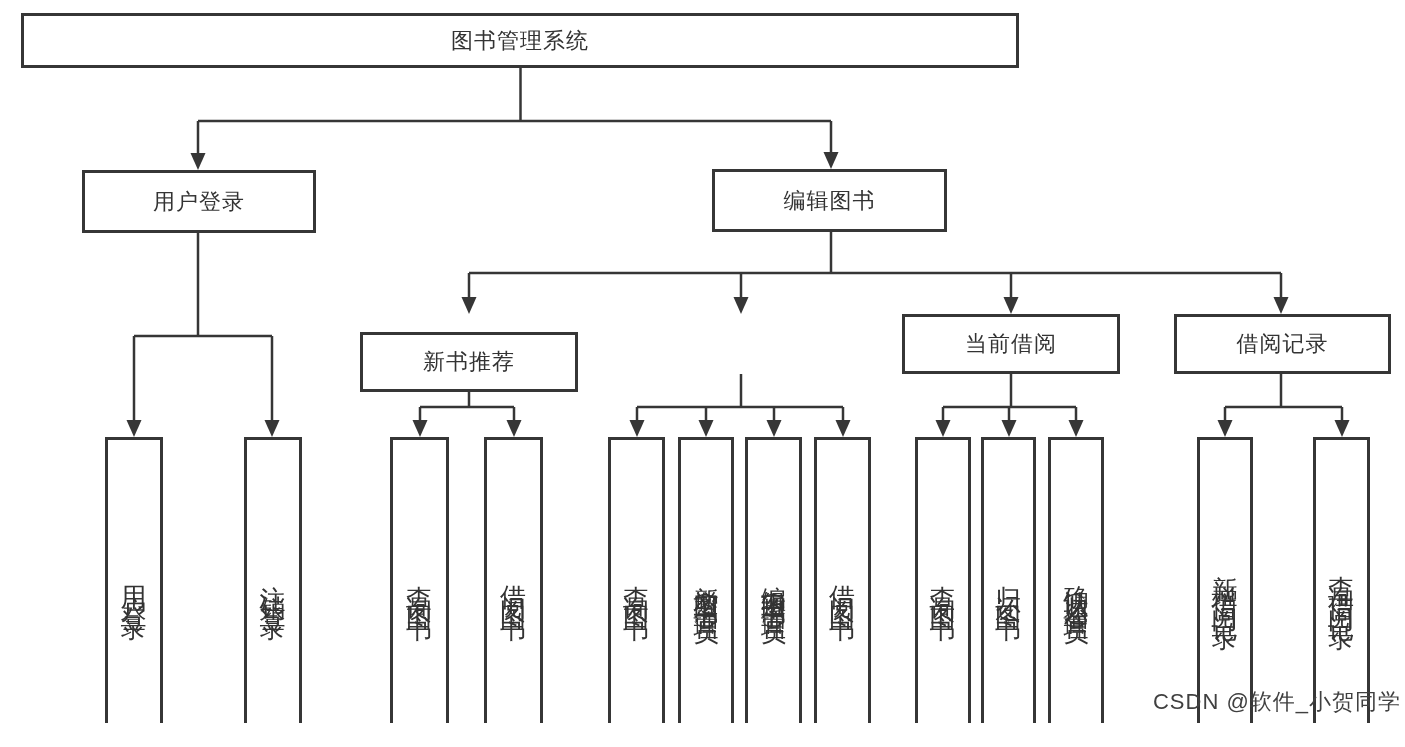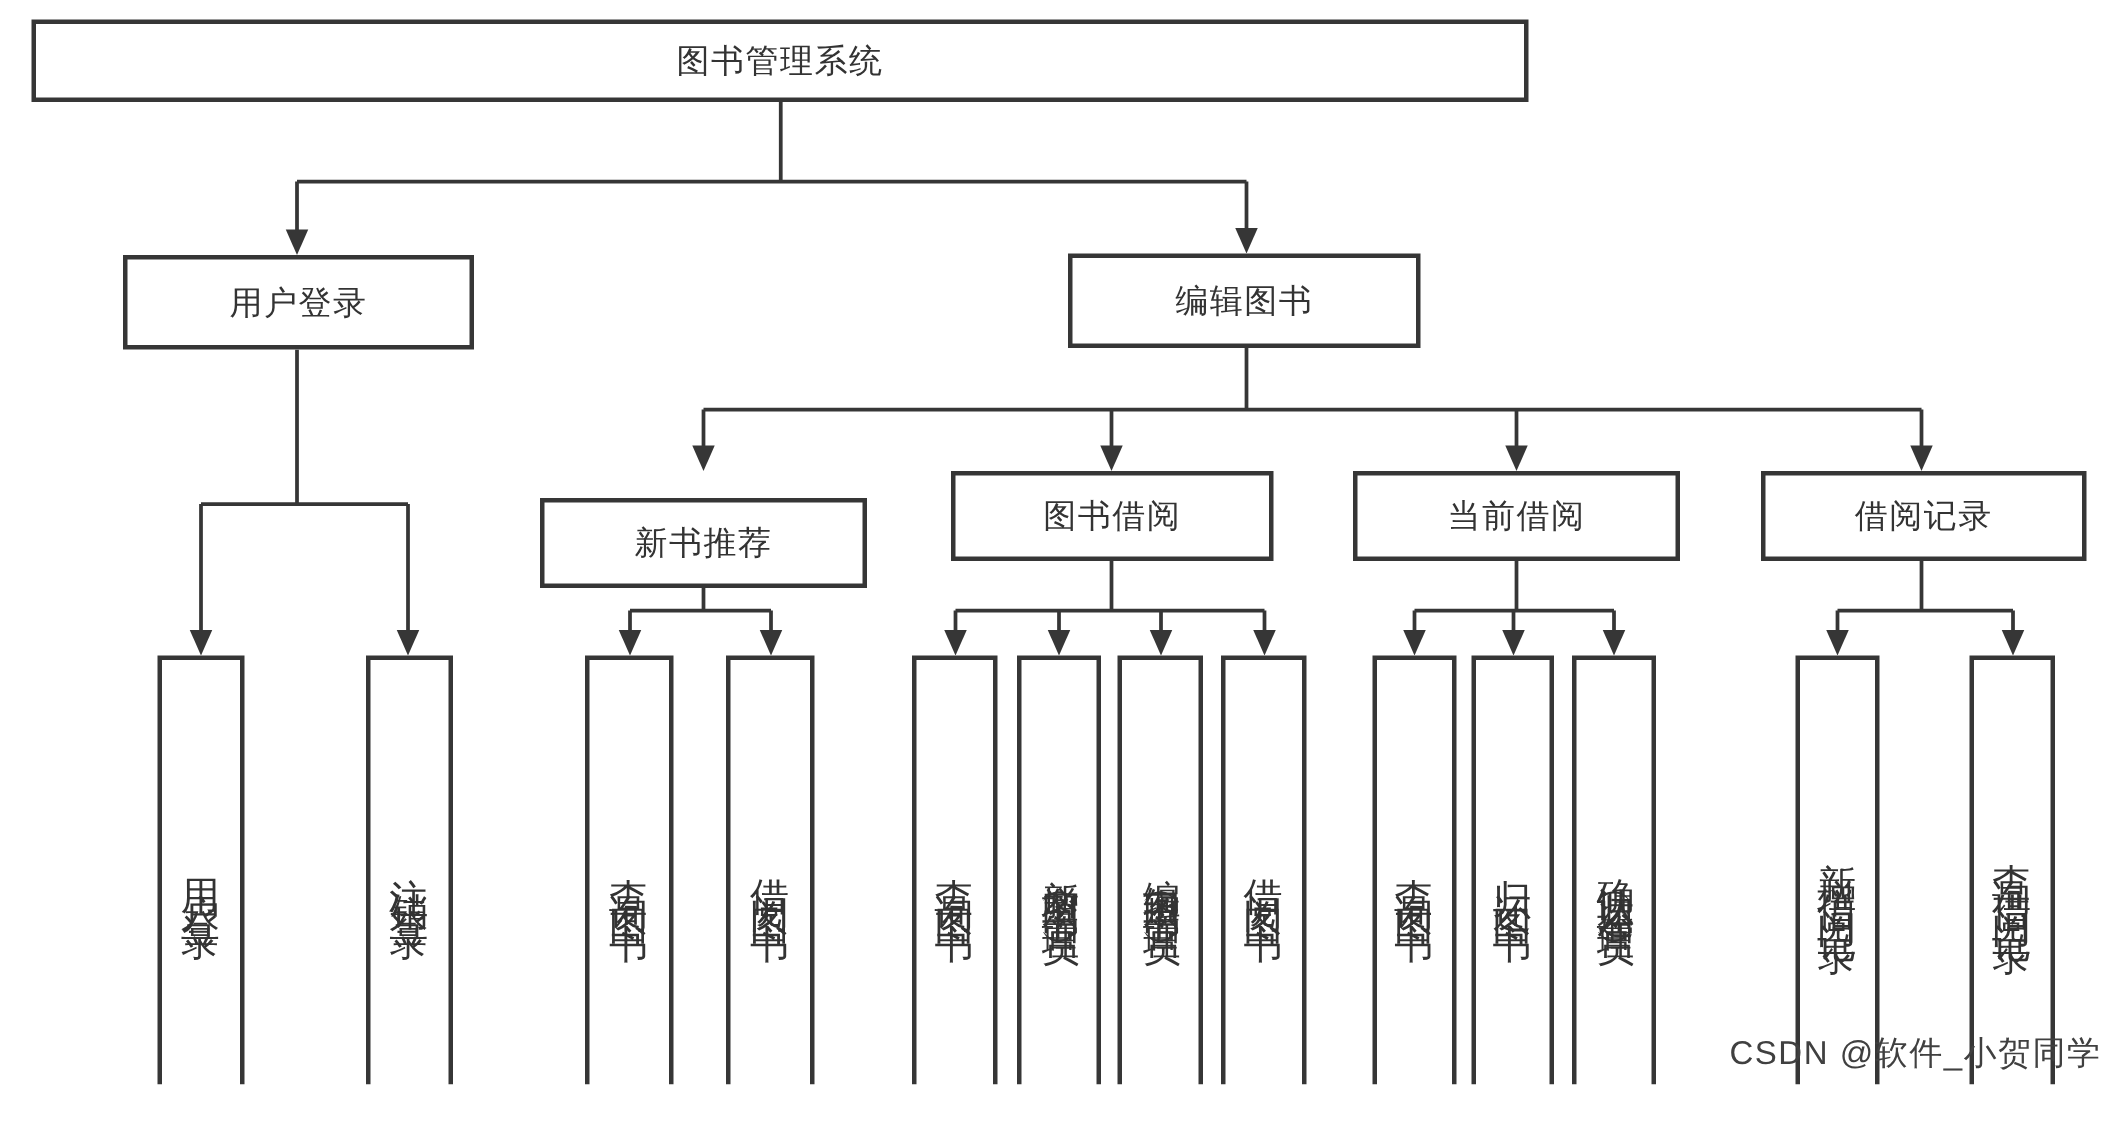--- a/index.html
+++ b/index.html
@@ -136,23 +136,20 @@
   <div class="box hbox" style="left:82px; top:170px; width:234px; height:63px;">
     <span>用户登录</span>
   </div>
   <div class="box hbox" style="left:712px; top:169px; width:235px; height:63px;">
     <span>编辑图书</span>
   </div>
 
   <div class="box hbox" style="left:360px; top:332px; width:218px; height:60px;text-align:center;">
     <span>新书推荐</span>
   </div>
-  <div class="box hbox" style="left:634px; top:314px; width:215px; height:60px;">
-    <span>图书借阅</span>
-  </div>
   <div class="box hbox" style="left:902px; top:314px; width:218px; height:60px;text-align:right;">
     <span>当前借阅</span>
   </div>
   <div class="box hbox" style="left:1174px; top:314px; width:217px; height:60px;">
     <span>借阅记录</span>
   </div>
 
   <div class="box vbox" style="left:105px; top:437px; width:58px; height:296px;">
     <span>用户登录</span>
   </div>

